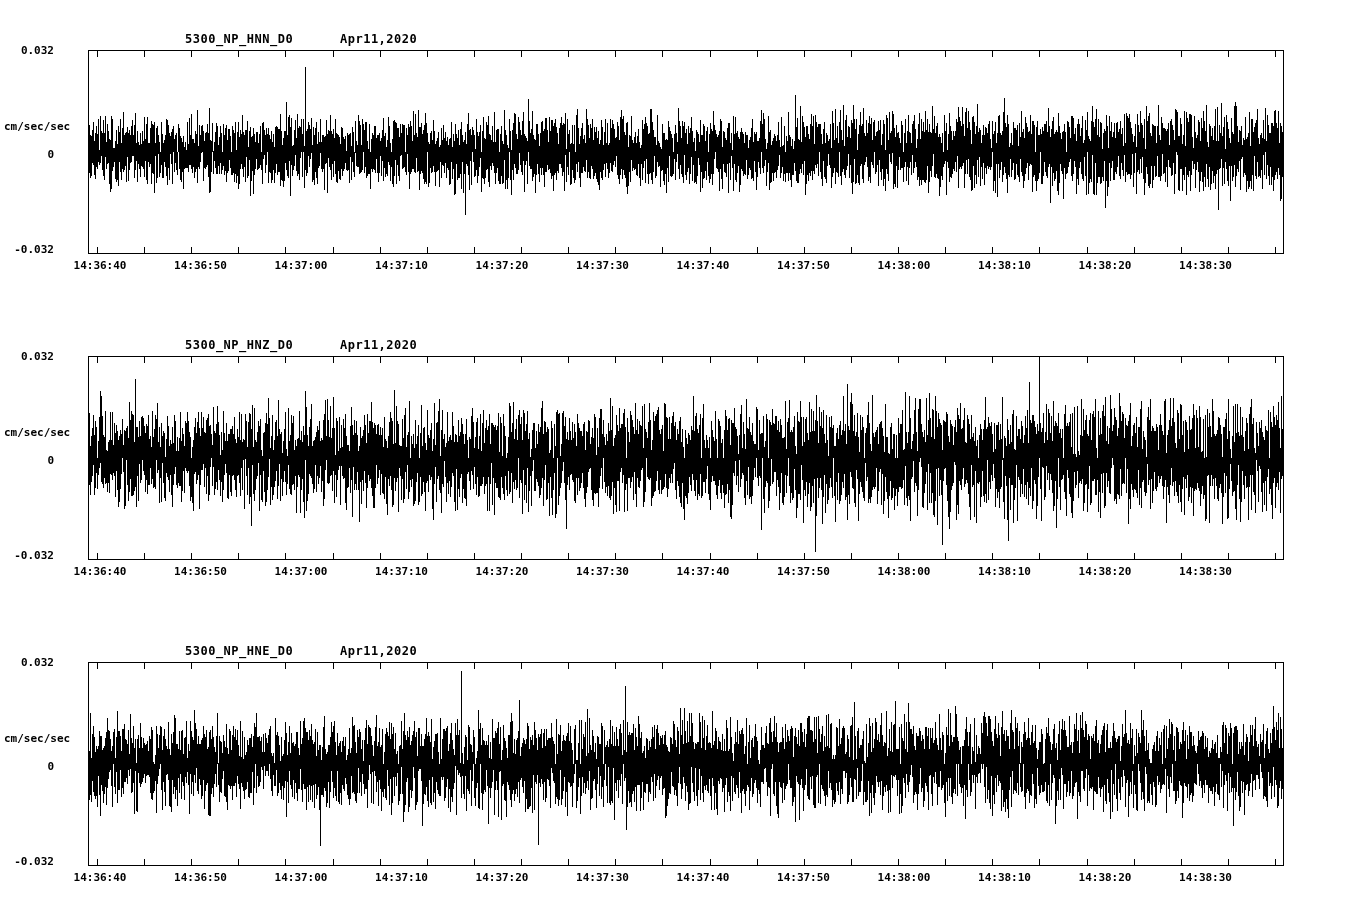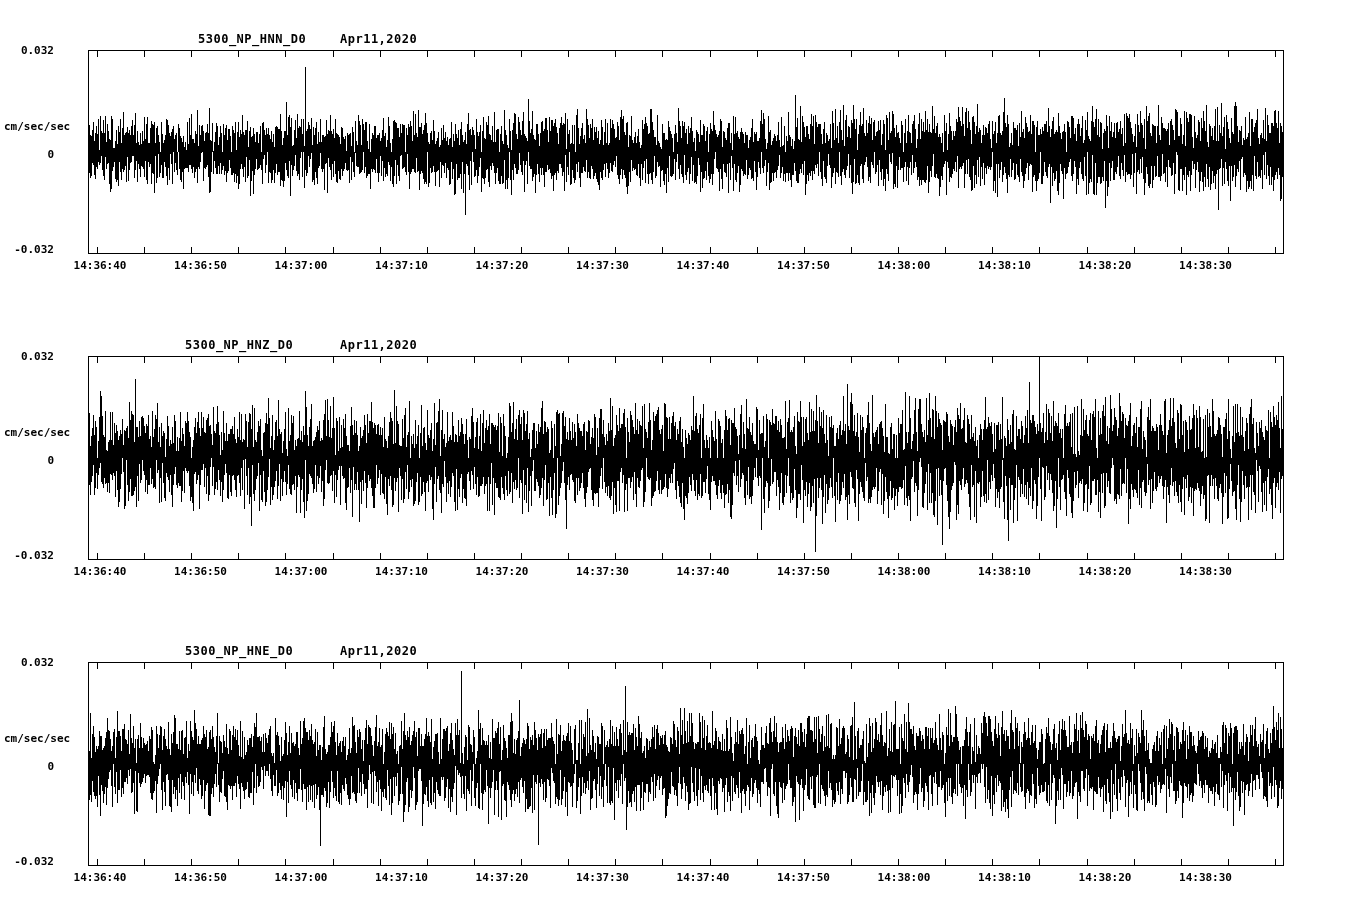--- a/index.html
+++ b/index.html
@@ -71,21 +71,21 @@
     white-space: nowrap;
     transform: translateX(-50%);
   }
 </style>
 </head>
 <body>
 
 <div class="page">
 
   <div class="panel" style="top:0px;">
-    <div class="panel-title" style="left:198px; top:32px;">5300_NP_HNN_D0</div>
+    <div class="panel-title" style="left:185px; top:32px;">5300_NP_HNN_D0</div>
     <div class="panel-date" style="left:308px; top:32px;">Apr11,2020</div>
     <div class="ytick" style="left:-6px; top:44px;">0.032</div>
     <div class="ylabel" style="left:4px; top:120px;">cm/sec/sec</div>
     <div class="ytick" style="left:-6px; top:148px;">0</div>
     <div class="ytick" style="left:-6px; top:243px;">-0.032</div>
     <div class="plot-frame" style="left:88px; top:50px; width:1196px; height:204px;">
       <svg id="trace-1" width="1194" height="202" viewBox="0 0 1194 202">
           <path d="M0 73.8L0 122.4M1 84.1L1 127.1M2 85.4L2 124.7M3 79.2L3 111.9M4 70.7L4 113.9M5 89.8L5 124.3M6 82.1L6 127.8M7 74.5L7 115.9M8 82.7L8 117.8M9 68.3L9 111.4M10 98.5L10 113.8M11 65.2L11 112.4M12 79.9L12 105.2M13 82.2L13 119.3M14 69.1L14 125.4M15 82.0L15 128.9M16 65.0L16 106.0M17 90.6L17 118.0M18 72.5L18 112.8M19 79.7L19 111.6M20 88.4L20 132.7M21 89.2L21 140.5M22 65.3L22 137.6M23 68.1L23 120.2M24 96.9L24 116.0M25 96.7L25 110.9M26 89.8L26 128.4M27 78.8L27 131.2M28 92.8L28 129.0M29 75.1L29 134.9M30 81.2L30 111.2M31 68.0L31 121.1M32 92.2L32 128.6M33 77.1L33 118.4M34 60.6L34 120.9M35 83.9L35 118.5M36 82.4L36 114.7M37 80.6L37 131.2M38 75.5L38 105.7M39 82.0L39 129.8M40 79.3L40 119.1M41 83.8L41 111.9M42 75.3L42 111.0M43 68.8L43 104.9M44 83.6L44 104.7M45 74.4L45 127.4M46 62.0L46 118.8M47 91.5L47 109.6M48 80.0L48 131.4M49 90.6L49 112.6M50 94.0L50 118.2M51 81.5L51 126.3M52 93.0L52 115.4M53 79.9L53 115.8M54 89.9L54 117.9M55 66.3L55 125.5M56 87.5L56 109.8M57 73.2L57 128.6M58 65.8L58 133.0M59 91.8L59 110.6M60 91.6L60 115.5M61 77.4L61 113.0M62 70.3L62 133.3M63 72.8L63 122.2M64 73.7L64 122.9M65 70.5L65 142.1M66 91.8L66 104.9M67 77.2L67 132.0M68 75.1L68 126.9M69 83.6L69 103.4M70 91.0L70 126.1M71 101.0L71 122.0M72 70.7L72 114.3M73 82.8L73 127.0M74 91.8L74 126.5M75 89.4L75 110.7M76 84.1L76 115.9M77 68.0L77 124.5M78 69.1L78 133.8M79 74.3L79 116.6M80 81.6L80 129.1M81 84.7L81 102.6M82 80.9L82 112.6M83 78.0L83 132.9M84 74.8L84 101.0M85 88.3L85 121.1M86 84.3L86 112.3M87 81.5L87 118.9M88 101.0L88 123.9M89 73.0L89 101.0M90 77.3L90 118.0M91 85.4L91 128.9M92 87.2L92 131.0M93 90.9L93 120.5M94 85.2L94 138.1M95 96.0L95 117.9M96 91.0L96 116.6M97 99.4L97 116.6M98 70.7L98 116.7M99 92.6L99 121.4M100 67.4L100 114.1M101 84.0L101 114.1M102 63.0L102 118.1M103 87.7L103 121.6M104 87.9L104 115.7M105 92.1L105 127.3M106 79.9L106 120.9M107 83.3L107 117.7M108 58.7L108 131.6M109 94.8L109 116.0M110 74.4L110 118.0M111 84.2L111 111.3M112 74.8L112 102.2M113 73.9L113 101.0M114 80.2L114 129.8M115 89.6L115 117.3M116 82.0L116 118.0M117 81.3L117 116.4M118 73.4L118 113.7M119 81.7L119 125.5M120 57.4L120 142.1M121 88.5L121 140.9M122 90.4L122 121.4M123 71.6L123 101.0M124 99.6L124 122.8M125 90.7L125 109.8M126 80.9L126 116.8M127 72.4L127 123.0M128 74.6L128 123.0M129 93.6L129 115.3M130 85.5L130 122.9M131 74.8L131 112.1M132 81.8L132 122.5M133 100.9L133 119.3M134 72.9L134 114.7M135 83.8L135 124.2M136 76.7L136 120.3M137 74.3L137 131.4M138 88.8L138 121.5M139 78.4L139 120.2M140 78.2L140 108.8M141 84.6L141 116.5M142 101.0L142 123.6M143 74.9L143 123.5M144 78.6L144 121.7M145 82.2L145 131.4M146 70.7L146 123.4M147 99.0L147 131.6M148 80.6L148 124.6M149 70.8L149 137.6M150 85.9L150 132.6M151 78.7L151 118.3M152 83.0L152 112.8M153 63.7L153 118.0M154 81.0L154 126.2M155 83.6L155 115.8M156 78.5L156 131.3M157 78.5L157 106.2M158 70.2L158 126.6M159 96.4L159 124.6M160 79.7L160 109.0M161 76.4L161 145.3M162 85.8L162 129.5M163 84.7L163 119.7M164 77.0L164 143.3M165 83.1L165 123.9M166 91.0L166 117.5M167 81.2L167 107.9M168 80.7L168 119.0M169 92.4L169 117.9M170 83.2L170 117.0M171 75.4L171 113.7M172 101.0L172 118.9M173 72.3L173 132.5M174 71.3L174 107.7M175 79.4L175 103.9M176 83.8L176 122.0M177 76.7L177 113.9M178 83.3L178 101.0M179 76.8L179 131.8M180 84.0L180 121.0M181 87.7L181 122.4M182 80.3L182 132.2M183 91.1L183 129.1M184 82.5L184 118.9M185 95.7L185 132.0M186 76.4L186 122.2M187 75.1L187 113.1M188 76.0L188 124.2M189 78.2L189 120.7M190 78.0L190 121.3M191 62.6L191 134.8M192 80.4L192 128.6M193 94.0L193 129.9M194 87.3L194 135.8M195 80.3L195 129.6M196 79.7L196 112.0M197 51.4L197 119.2M198 84.4L198 125.4M199 65.9L199 126.8M200 63.5L200 109.7M201 76.4L201 145.2M202 66.6L202 113.5M203 94.5L203 124.7M204 93.8L204 119.2M205 78.7L205 114.9M206 68.9L206 103.8M207 87.3L207 119.9M208 63.4L208 125.1M209 77.4L209 123.2M210 74.5L210 128.5M211 75.6L211 106.7M212 67.7L212 101.0M213 82.6L213 126.2M214 68.0L214 101.0M215 94.5L215 136.8M216 15.9L216 119.3M217 80.2L217 125.3M218 78.3L218 121.6M219 70.8L219 104.9M220 74.2L220 115.8M221 77.7L221 108.1M222 66.8L222 101.6M223 93.5L223 131.3M224 75.9L224 128.7M225 84.0L225 134.4M226 76.8L226 120.5M227 71.1L227 126.5M228 92.8L228 133.3M229 80.5L229 117.3M230 90.6L230 114.8M231 67.5L231 101.5M232 90.5L232 117.7M233 84.3L233 121.0M234 83.7L234 117.7M235 86.0L235 138.5M236 85.4L236 112.8M237 68.9L237 112.4M238 83.1L238 142.0M239 79.1L239 107.3M240 80.3L240 115.9M241 64.4L241 118.5M242 79.9L242 129.0M243 83.3L243 113.2M244 78.2L244 126.1M245 86.9L245 109.7M246 68.0L246 122.9M247 82.2L247 131.3M248 82.9L248 131.8M249 84.3L249 119.6M250 85.8L250 127.7M251 92.8L251 128.8M252 75.9L252 118.4M253 76.8L253 125.4M254 85.8L254 119.9M255 87.8L255 118.1M256 84.5L256 111.5M257 99.6L257 119.1M258 82.1L258 119.5M259 83.9L259 118.6M260 82.9L260 131.5M261 82.4L261 106.0M262 95.0L262 129.1M263 76.1L263 111.2M264 81.3L264 120.8M265 101.0L265 126.3M266 69.9L266 102.2M267 89.9L267 115.3M268 93.5L268 115.8M269 63.8L269 116.3M270 69.7L270 122.8M271 73.9L271 121.5M272 94.1L272 121.0M273 68.2L273 119.4M274 73.1L274 101.0M275 79.1L275 121.6M276 70.7L276 115.7M277 71.1L277 126.5M278 90.1L278 124.6M279 97.8L279 122.6M280 72.8L280 122.6M281 101.0L281 138.2M282 87.5L282 117.7M283 82.1L283 120.8M284 84.0L284 117.6M285 75.2L285 119.1M286 75.2L286 122.1M287 87.4L287 108.4M288 83.6L288 121.7M289 83.7L289 131.3M290 81.9L290 121.6M291 89.5L291 105.2M292 87.0L292 124.6M293 79.3L293 110.2M294 66.5L294 130.4M295 85.0L295 116.9M296 82.3L296 125.6M297 95.6L297 122.9M298 88.5L298 124.7M299 66.1L299 110.7M300 75.3L300 114.3M301 91.8L301 129.7M302 101.0L302 115.9M303 87.8L303 132.6M304 70.3L304 135.7M305 68.7L305 125.4M306 70.8L306 108.8M307 71.9L307 133.3M308 77.0L308 114.1M309 76.8L309 125.3M310 85.5L310 129.8M311 72.6L311 105.0M312 81.5L312 103.7M313 72.8L313 117.9M314 73.6L314 116.6M315 74.1L315 115.5M316 101.0L316 121.1M317 77.2L317 123.7M318 84.4L318 102.7M319 73.1L319 120.5M320 76.3L320 138.2M321 69.9L321 122.5M322 75.1L322 121.3M323 90.1L323 118.1M324 59.5L324 118.3M325 83.7L325 121.3M326 63.4L326 122.0M327 81.8L327 106.6M328 86.2L328 120.7M329 59.2L329 119.7M330 75.8L330 138.7M331 75.5L331 122.5M332 72.0L332 120.0M333 82.6L333 122.4M334 78.8L334 127.9M335 73.6L335 132.5M336 62.2L336 131.2M337 72.0L337 132.9M338 82.4L338 101.0M339 91.4L339 135.7M340 92.9L340 132.2M341 81.6L341 116.9M342 80.4L342 122.0M343 89.0L343 120.6M344 69.0L344 114.7M345 80.0L345 120.6M346 93.2L346 134.5M347 89.5L347 120.9M348 86.6L348 119.9M349 81.2L349 118.9M350 96.3L350 135.9M351 94.2L351 110.9M352 77.1L352 127.4M353 88.7L353 113.5M354 73.9L354 115.1M355 87.4L355 121.6M356 80.6L356 112.2M357 90.0L357 127.1M358 85.6L358 117.3M359 93.7L359 118.7M360 88.3L360 134.0M361 87.1L361 133.2M362 70.7L362 111.4M363 95.6L363 127.9M364 82.8L364 117.7M365 89.8L365 143.8M366 72.5L366 142.6M367 82.7L367 112.8M368 86.9L368 129.2M369 78.6L369 127.0M370 94.2L370 126.9M371 77.5L371 122.6M372 71.0L372 137.7M373 84.1L373 111.3M374 91.0L374 141.8M375 88.7L375 123.3M376 80.7L376 163.9M377 92.7L377 113.0M378 73.4L378 115.0M379 61.9L379 123.7M380 78.7L380 139.2M381 77.8L381 109.5M382 84.4L382 134.2M383 75.8L383 101.0M384 78.8L384 110.8M385 83.7L385 126.1M386 98.1L386 125.2M387 68.3L387 119.3M388 80.5L388 132.1M389 85.4L389 124.8M390 80.5L390 116.4M391 74.2L391 107.1M392 101.0L392 140.7M393 80.2L393 126.7M394 66.0L394 127.7M395 86.6L395 132.9M396 88.0L396 127.0M397 71.3L397 118.5M398 74.2L398 117.5M399 64.7L399 131.3M400 82.8L400 136.2M401 84.4L401 115.2M402 89.3L402 118.5M403 75.2L403 111.5M404 90.6L404 114.9M405 61.1L405 121.7M406 90.8L406 132.6M407 78.7L407 121.9M408 77.7L408 116.7M409 78.2L409 129.6M410 101.0L410 132.7M411 83.0L411 133.3M412 74.8L412 125.3M413 90.3L413 133.0M414 92.9L414 131.5M415 59.3L415 109.3M416 79.0L416 138.2M417 83.8L417 129.0M418 94.3L418 138.2M419 97.0L419 127.2M420 67.9L420 101.0M421 79.6L421 128.8M422 99.4L422 144.1M423 79.4L423 118.9M424 71.5L424 128.9M425 61.6L425 113.0M426 62.5L426 116.8M427 83.3L427 123.3M428 88.2L428 123.2M429 65.6L429 118.7M430 71.2L430 102.0M431 78.8L431 114.3M432 83.7L432 121.0M433 70.0L433 124.4M434 61.0L434 110.4M435 82.6L435 140.7M436 85.2L436 114.0M437 87.4L437 110.4M438 89.8L438 133.1M439 47.7L439 101.0M440 70.2L440 115.1M441 82.0L441 118.1M442 78.0L442 117.6M443 60.3L443 129.8M444 84.2L444 125.6M445 87.9L445 123.0M446 89.0L446 142.3M447 73.4L447 123.5M448 72.6L448 112.6M449 82.8L449 123.4M450 95.2L450 130.8M451 81.5L451 116.7M452 71.3L452 123.8M453 70.0L453 116.5M454 80.3L454 124.1M455 78.4L455 136.2M456 66.8L456 120.8M457 67.0L457 121.1M458 78.9L458 114.4M459 90.5L459 118.8M460 66.3L460 118.2M461 79.8L461 121.7M462 69.1L462 128.3M463 68.5L463 124.8M464 75.3L464 139.6M465 71.7L465 124.2M466 67.7L466 122.4M467 76.3L467 128.6M468 81.9L468 120.2M469 92.8L469 121.6M470 77.2L470 113.0M471 71.6L471 113.0M472 66.3L472 117.0M473 74.0L473 125.0M474 72.1L474 120.7M475 72.8L475 140.1M476 61.9L476 104.2M477 98.2L477 131.2M478 67.8L478 116.3M479 83.1L479 124.0M480 79.2L480 101.0M481 92.8L481 134.3M482 91.5L482 133.3M483 73.6L483 119.3M484 92.9L484 126.8M485 73.6L485 132.4M486 101.0L486 129.2M487 64.0L487 113.4M488 57.5L488 121.0M489 76.8L489 111.0M490 93.0L490 127.3M491 85.2L491 135.8M492 77.4L492 121.9M493 72.3L493 121.6M494 88.1L494 116.4M495 84.0L495 120.4M496 92.2L496 120.6M497 58.1L497 109.3M498 68.3L498 126.7M499 74.0L499 120.8M500 86.9L500 126.6M501 73.2L501 127.9M502 76.5L502 114.5M503 68.3L503 117.6M504 89.1L504 127.5M505 76.4L505 125.3M506 80.8L506 121.6M507 76.0L507 128.2M508 86.6L508 131.2M509 79.9L509 133.8M510 93.1L510 138.6M511 88.9L511 121.2M512 69.3L512 126.6M513 75.5L513 129.2M514 94.1L514 119.3M515 80.5L515 112.8M516 67.9L516 125.5M517 92.0L517 112.4M518 71.9L518 117.5M519 93.8L519 126.6M520 91.8L520 121.5M521 68.0L521 111.9M522 76.5L522 120.4M523 68.8L523 120.5M524 72.6L524 114.2M525 77.5L525 109.8M526 87.1L526 115.5M527 86.3L527 105.1M528 70.9L528 123.7M529 75.3L529 128.0M530 88.9L530 132.6M531 65.9L531 124.4M532 59.2L532 118.1M533 68.0L533 128.4M534 65.0L534 119.3M535 80.5L535 123.5M536 84.0L536 127.2M537 71.7L537 135.9M538 71.0L538 142.8M539 95.5L539 135.2M540 83.7L540 120.7M541 85.3L541 130.5M542 65.0L542 108.5M543 88.8L543 119.7M544 92.1L544 117.1M545 85.8L545 118.9M546 81.1L546 118.3M547 92.3L547 123.6M548 84.5L548 125.3M549 78.1L549 113.4M550 91.3L550 127.3M551 96.7L551 134.6M552 94.1L552 113.0M553 69.2L553 129.1M554 78.4L554 117.0M555 72.6L555 110.3M556 65.9L556 132.4M557 72.3L557 108.4M558 74.8L558 123.4M559 82.7L559 132.9M560 82.4L560 123.4M561 58.4L561 121.7M562 58.0L562 129.4M563 70.8L563 132.5M564 79.3L564 120.5M565 86.4L565 105.1M566 86.4L566 126.5M567 94.1L567 125.0M568 63.6L568 111.0M569 90.4L569 115.8M570 91.8L570 114.9M571 96.0L571 136.3M572 98.2L572 120.4M573 73.1L573 119.1M574 82.2L574 130.4M575 82.4L575 133.6M576 88.8L576 123.1M577 88.2L577 141.5M578 89.3L578 117.2M579 69.8L579 130.7M580 76.0L580 105.2M581 79.9L581 125.2M582 83.3L582 126.3M583 86.7L583 124.6M584 101.0L584 122.6M585 82.7L585 108.2M586 73.9L586 129.4M587 82.4L587 111.0M588 90.9L588 103.0M589 57.2L589 117.7M590 69.8L590 128.2M591 74.9L591 114.4M592 86.8L592 123.2M593 70.4L593 126.0M594 74.9L594 131.7M595 70.6L595 103.9M596 81.7L596 123.9M597 77.9L597 128.9M598 92.9L598 120.7M599 74.9L599 117.0M600 82.3L600 132.8M601 76.7L601 122.8M602 65.8L602 106.4M603 80.1L603 130.3M604 91.3L604 113.9M605 86.8L605 131.9M606 100.3L606 130.6M607 78.6L607 132.6M608 81.1L608 125.3M609 82.7L609 106.8M610 91.2L610 114.4M611 69.2L611 141.1M612 84.3L612 120.9M613 84.2L613 137.3M614 73.0L614 127.5M615 75.4L615 127.4M616 89.7L616 120.0M617 79.8L617 129.1M618 76.3L618 111.0M619 101.0L619 125.4M620 83.4L620 131.9M621 72.1L621 127.5M622 78.1L622 122.9M623 79.6L623 134.1M624 60.3L624 123.0M625 73.8L625 107.7M626 79.3L626 101.0M627 83.2L627 116.5M628 85.9L628 118.2M629 83.9L629 121.1M630 79.9L630 139.9M631 68.3L631 117.7M632 69.7L632 127.8M633 95.6L633 137.6M634 79.8L634 113.2M635 80.5L635 121.3M636 86.8L636 122.3M637 88.7L637 126.1M638 76.6L638 113.3M639 71.8L639 141.9M640 72.3L640 111.8M641 92.3L641 129.1M642 82.4L642 105.4M643 99.4L643 116.5M644 64.5L644 139.7M645 82.5L645 113.4M646 66.4L646 128.5M647 81.9L647 130.6M648 79.8L648 121.9M649 86.2L649 115.2M650 87.6L650 140.6M651 81.2L651 134.1M652 77.1L652 117.9M653 80.7L653 119.6M654 83.2L654 125.3M655 91.7L655 122.7M656 81.1L656 124.2M657 84.4L657 108.9M658 84.1L658 128.4M659 97.3L659 123.5M660 88.6L660 117.4M661 85.9L661 119.2M662 77.0L662 128.3M663 68.4L663 127.3M664 91.2L664 129.6M665 80.5L665 109.9M666 82.6L666 120.7M667 81.3L667 138.9M668 90.1L668 126.1M669 89.5L669 110.5M670 86.6L670 116.6M671 70.2L671 122.6M672 59.1L672 101.1M673 73.1L673 117.0M674 62.3L674 122.0M675 67.6L675 115.0M676 87.6L676 109.1M677 98.2L677 135.2M678 92.2L678 120.9M679 65.4L679 112.4M680 81.0L680 139.1M681 79.4L681 131.5M682 93.7L682 130.8M683 90.0L683 122.4M684 86.6L684 130.4M685 83.0L685 122.0M686 84.9L686 121.2M687 89.8L687 126.6M688 84.4L688 118.6M689 71.1L689 115.0M690 88.6L690 103.9M691 96.1L691 126.8M692 66.3L692 121.8M693 95.0L693 116.3M694 93.7L694 130.2M695 75.2L695 123.0M696 101.0L696 131.4M697 84.8L697 121.7M698 90.2L698 122.4M699 61.2L699 130.1M700 83.8L700 121.7M701 86.3L701 128.7M702 95.0L702 135.6M703 88.0L703 123.6M704 97.8L704 123.6M705 89.6L705 111.9M706 43.5L706 120.4M707 76.0L707 129.7M708 66.5L708 131.6M709 88.3L709 132.1M710 88.7L710 122.8M711 54.8L711 118.2M712 90.6L712 122.4M713 64.8L713 113.4M714 70.9L714 124.0M715 76.2L715 109.7M716 85.6L716 144.1M717 75.3L717 132.6M718 75.3L718 123.8M719 83.4L719 129.8M720 88.3L720 122.1M721 72.7L721 125.4M722 62.7L722 120.3M723 75.4L723 129.4M724 65.3L724 119.6M725 93.2L725 122.9M726 63.5L726 114.0M727 71.4L727 117.0M728 75.9L728 113.4M729 72.7L729 125.2M730 72.7L730 101.0M731 73.3L731 121.0M732 82.5L732 128.4M733 92.8L733 135.4M734 77.8L734 110.0M735 70.9L735 126.2M736 91.5L736 127.6M737 81.6L737 132.1M738 83.7L738 114.7M739 89.7L739 103.3M740 87.7L740 113.8M741 73.4L741 116.6M742 97.4L742 136.8M743 60.3L743 126.3M744 72.3L744 121.8M745 89.0L745 116.6M746 58.2L746 132.6M747 87.1L747 120.8M748 74.5L748 122.4M749 92.3L749 125.6M750 70.6L750 101.0M751 58.6L751 125.4M752 79.0L752 133.6M753 89.2L753 121.0M754 53.9L754 117.7M755 94.5L755 124.1M756 68.8L756 126.5M757 63.8L757 118.9M758 85.5L758 115.1M759 75.0L759 102.6M760 75.9L760 127.0M761 87.1L761 114.2M762 68.8L762 131.5M763 71.7L763 142.6M764 53.9L764 130.6M765 68.0L765 108.2M766 77.7L766 133.1M767 68.4L767 131.8M768 98.7L768 124.3M769 82.9L769 132.0M770 74.3L770 133.6M771 61.4L771 114.7M772 75.4L772 113.2M773 73.1L773 128.3M774 56.8L774 132.3M775 82.3L775 114.2M776 85.3L776 110.6M777 69.4L777 106.2M778 82.4L778 116.4M779 72.4L779 129.7M780 65.4L780 125.7M781 72.6L781 132.2M782 67.0L782 111.3M783 88.7L783 114.0M784 70.9L784 117.3M785 69.4L785 101.0M786 85.0L786 123.0M787 80.5L787 120.7M788 79.6L788 113.5M789 69.9L789 134.7M790 79.2L790 109.0M791 68.6L791 120.9M792 94.2L792 128.6M793 82.7L793 118.4M794 68.7L794 135.0M795 72.6L795 128.0M796 99.2L796 140.4M797 64.3L797 117.8M798 67.3L798 122.9M799 88.7L799 130.3M800 60.6L800 103.0M801 81.6L801 110.5M802 80.3L802 112.5M803 59.7L803 102.4M804 62.5L804 137.5M805 77.1L805 133.3M806 85.6L806 135.5M807 73.5L807 114.5M808 81.5L808 137.0M809 80.9L809 119.0M810 87.3L810 105.9M811 92.2L811 118.7M812 70.1L812 116.6M813 73.8L813 117.4M814 100.5L814 130.7M815 82.4L815 115.7M816 67.6L816 110.9M817 92.3L817 129.7M818 79.6L818 116.1M819 64.2L819 134.4M820 80.7L820 117.4M821 82.1L821 111.1M822 92.2L822 124.3M823 73.1L823 104.0M824 70.3L824 122.1M825 63.5L825 116.7M826 78.2L826 110.6M827 96.7L827 115.6M828 88.4L828 129.0M829 73.0L829 126.3M830 62.2L830 135.4M831 87.6L831 129.2M832 68.0L832 133.7M833 80.3L833 128.9M834 70.5L834 128.9M835 80.9L835 130.6M836 60.2L836 131.6M837 78.9L837 129.4M838 67.5L838 115.2M839 80.6L839 142.4M840 73.1L840 131.4M841 81.1L841 119.7M842 81.5L842 126.4M843 54.7L843 115.3M844 77.8L844 102.9M845 65.0L845 125.7M846 82.2L846 127.1M847 74.5L847 123.0M848 72.1L848 127.0M849 86.2L849 127.8M850 83.0L850 144.9M851 85.9L851 135.8M852 91.8L852 125.0M853 82.2L853 129.4M854 101.0L854 116.3M855 64.4L855 113.1M856 80.3L856 109.5M857 71.8L857 144.2M858 98.6L858 111.3M859 82.9L859 117.3M860 62.2L860 130.9M861 74.5L861 126.1M862 79.5L862 126.7M863 88.8L863 123.4M864 80.1L864 118.0M865 85.3L865 120.3M866 80.0L866 110.7M867 67.9L867 121.4M868 71.4L868 104.5M869 55.8L869 136.6M870 66.3L870 118.2M871 70.1L871 115.7M872 74.9L872 118.0M873 55.5L873 115.2M874 72.6L874 112.0M875 85.3L875 136.6M876 60.5L876 123.1M877 57.2L877 108.6M878 77.3L878 122.5M879 60.3L879 107.5M880 70.6L880 125.6M881 79.3L881 128.7M882 92.6L882 140.2M883 66.2L883 138.5M884 64.9L884 115.3M885 70.9L885 137.4M886 82.8L886 124.1M887 74.7L887 132.8M888 52.8L888 109.0M889 80.5L889 125.5M890 77.0L890 106.3M891 79.2L891 135.4M892 91.5L892 115.9M893 84.0L893 128.4M894 73.9L894 112.4M895 84.3L895 134.1M896 76.1L896 117.1M897 76.7L897 123.2M898 82.1L898 115.1M899 73.2L899 117.9M900 69.7L900 115.9M901 88.3L901 119.1M902 96.5L902 115.6M903 70.1L903 101.0M904 83.0L904 140.2M905 80.3L905 130.1M906 70.9L906 141.6M907 91.7L907 112.8M908 82.1L908 145.8M909 65.4L909 113.3M910 63.6L910 126.6M911 81.5L911 119.1M912 84.1L912 111.3M913 79.9L913 131.4M914 61.2L914 123.8M915 46.8L915 116.0M916 72.1L916 122.3M917 75.7L917 128.4M918 63.8L918 141.9M919 72.5L919 123.7M920 95.6L920 126.4M921 92.1L921 107.6M922 81.8L922 125.5M923 94.3L923 119.0M924 70.6L924 111.7M925 76.8L925 129.0M926 76.5L926 127.6M927 79.4L927 112.6M928 74.4L928 124.0M929 95.3L929 125.9M930 72.3L930 130.6M931 85.9L931 108.4M932 59.5L932 121.4M933 80.9L933 125.2M934 78.3L934 136.7M935 87.4L935 129.5M936 66.0L936 123.2M937 72.1L937 116.6M938 76.4L938 111.6M939 80.5L939 128.8M940 79.8L940 114.9M941 63.6L941 112.7M942 83.2L942 114.2M943 70.3L943 141.2M944 69.7L944 125.5M945 74.2L945 123.5M946 101.0L946 130.3M947 75.6L947 139.7M948 69.7L948 130.2M949 83.6L949 127.6M950 83.5L950 122.0M951 77.9L951 101.0M952 83.3L952 132.7M953 75.8L953 133.2M954 79.6L954 124.6M955 73.3L955 110.5M956 73.4L956 121.2M957 69.9L957 124.8M958 81.4L958 126.5M959 57.0L959 116.3M960 75.4L960 112.8M961 86.3L961 151.7M962 78.1L962 116.3M963 70.2L963 134.7M964 65.5L964 121.9M965 82.8L965 129.9M966 81.3L966 127.9M967 78.9L967 119.6M968 80.7L968 139.6M969 61.9L969 143.6M970 75.0L970 131.6M971 81.9L971 113.4M972 88.4L972 119.6M973 81.1L973 122.5M974 80.2L974 148.4M975 73.1L975 116.7M976 80.6L976 128.3M977 101.0L977 122.5M978 70.1L978 121.5M979 71.2L979 115.6M980 76.3L980 111.3M981 86.5L981 108.2M982 64.6L982 124.6M983 65.3L983 129.6M984 66.8L984 122.5M985 82.5L985 109.7M986 76.9L986 116.3M987 89.7L987 142.7M988 72.6L988 128.0M989 67.9L989 134.3M990 73.4L990 117.3M991 84.6L991 110.9M992 76.8L992 122.7M993 65.2L993 127.5M994 91.5L994 130.4M995 89.1L995 105.8M996 68.7L996 125.3M997 79.0L997 143.6M998 60.8L998 101.0M999 84.9L999 143.4M1000 87.5L1000 131.6M1001 90.3L1001 127.5M1002 70.3L1002 131.0M1003 55.1L1003 103.9M1004 70.7L1004 142.5M1005 75.9L1005 143.5M1006 68.1L1006 111.8M1007 58.4L1007 143.5M1008 83.9L1008 131.6M1009 67.7L1009 126.3M1010 86.0L1010 125.9M1011 70.7L1011 133.3M1012 72.3L1012 132.2M1013 97.8L1013 126.2M1014 81.9L1014 129.6M1015 78.4L1015 110.3M1016 79.9L1016 156.8M1017 63.5L1017 129.9M1018 75.0L1018 145.4M1019 97.3L1019 136.2M1020 64.7L1020 111.5M1021 79.5L1021 129.7M1022 70.6L1022 116.7M1023 85.5L1023 109.9M1024 80.9L1024 128.8M1025 71.9L1025 128.6M1026 86.7L1026 121.1M1027 72.1L1027 123.2M1028 71.1L1028 116.2M1029 81.4L1029 104.7M1030 77.5L1030 125.0M1031 69.7L1031 127.6M1032 82.7L1032 111.6M1033 77.0L1033 119.1M1034 95.4L1034 124.5M1035 62.7L1035 104.4M1036 91.6L1036 130.5M1037 62.2L1037 121.0M1038 64.7L1038 123.6M1039 66.6L1039 123.3M1040 63.4L1040 123.0M1041 70.5L1041 127.6M1042 76.8L1042 124.4M1043 83.1L1043 102.5M1044 91.2L1044 135.9M1045 85.3L1045 121.5M1046 72.7L1046 101.8M1047 95.9L1047 142.9M1048 63.0L1048 121.2M1049 74.0L1049 118.7M1050 80.5L1050 122.6M1051 60.3L1051 107.7M1052 72.3L1052 122.2M1053 74.1L1053 105.5M1054 87.0L1054 128.4M1055 67.7L1055 143.5M1056 97.9L1056 131.5M1057 55.0L1057 115.6M1058 70.1L1058 122.9M1059 64.6L1059 134.7M1060 62.4L1060 136.9M1061 81.9L1061 132.8M1062 85.2L1062 115.3M1063 73.1L1063 136.8M1064 73.5L1064 128.5M1065 74.7L1065 114.6M1066 75.4L1066 126.4M1067 92.4L1067 124.5M1068 74.6L1068 104.6M1069 53.7L1069 125.6M1070 83.6L1070 125.7M1071 89.3L1071 130.1M1072 65.6L1072 124.8M1073 72.4L1073 102.5M1074 76.8L1074 122.8M1075 77.3L1075 121.9M1076 78.4L1076 131.4M1077 80.1L1077 115.6M1078 77.6L1078 135.9M1079 71.7L1079 108.6M1080 93.8L1080 115.5M1081 70.3L1081 116.5M1082 68.0L1082 124.5M1083 73.5L1083 123.6M1084 78.7L1084 111.7M1085 89.0L1085 142.8M1086 57.8L1086 122.9M1087 58.7L1087 101.0M1088 61.1L1088 104.4M1089 84.6L1089 139.1M1090 85.4L1090 139.9M1091 66.9L1091 117.9M1092 73.2L1092 117.6M1093 92.6L1093 140.3M1094 84.1L1094 124.3M1095 59.9L1095 129.1M1096 95.2L1096 115.9M1097 61.0L1097 144.0M1098 67.4L1098 124.3M1099 71.2L1099 125.8M1100 63.0L1100 119.7M1101 62.7L1101 140.4M1102 64.0L1102 124.1M1103 86.3L1103 109.5M1104 97.1L1104 117.5M1105 65.3L1105 113.1M1106 80.7L1106 137.3M1107 87.1L1107 119.2M1108 83.8L1108 110.6M1109 69.0L1109 121.1M1110 71.3L1110 141.1M1111 89.7L1111 129.6M1112 66.6L1112 120.5M1113 76.8L1113 131.3M1114 59.8L1114 139.9M1115 69.7L1115 125.7M1116 79.5L1116 136.0M1117 54.1L1117 112.7M1118 91.1L1118 128.0M1119 95.8L1119 136.1M1120 72.6L1120 116.2M1121 74.9L1121 139.1M1122 85.2L1122 132.7M1123 76.5L1123 119.7M1124 89.2L1124 132.4M1125 74.6L1125 125.1M1126 57.9L1126 137.9M1127 89.7L1127 122.6M1128 55.5L1128 119.4M1129 89.5L1129 159.3M1130 74.0L1130 118.0M1131 82.0L1131 117.2M1132 52.1L1132 108.1M1133 84.9L1133 134.8M1134 75.9L1134 117.4M1135 65.7L1135 132.7M1136 98.3L1136 110.7M1137 63.7L1137 118.1M1138 70.5L1138 129.9M1139 78.0L1139 135.4M1140 86.7L1140 114.5M1141 91.9L1141 150.1M1142 66.5L1142 114.7M1143 80.9L1143 130.3M1144 83.2L1144 125.7M1145 55.2L1145 114.4M1146 51.3L1146 135.9M1147 54.7L1147 125.3M1148 75.3L1148 117.9M1149 91.3L1149 120.9M1150 78.8L1150 110.0M1151 80.1L1151 139.4M1152 75.0L1152 108.1M1153 93.8L1153 105.9M1154 86.5L1154 126.2M1155 89.0L1155 122.2M1156 65.7L1156 123.7M1157 88.1L1157 140.8M1158 85.6L1158 129.6M1159 82.3L1159 138.4M1160 61.4L1160 136.0M1161 94.7L1161 130.3M1162 67.7L1162 137.5M1163 68.1L1163 124.4M1164 80.7L1164 139.5M1165 76.1L1165 105.3M1166 71.6L1166 124.6M1167 68.6L1167 128.1M1168 57.9L1168 111.0M1169 86.8L1169 125.8M1170 93.0L1170 125.1M1171 84.0L1171 126.8M1172 82.1L1172 119.1M1173 86.7L1173 138.1M1174 68.8L1174 103.5M1175 88.0L1175 124.3M1176 56.8L1176 101.0M1177 89.8L1177 128.3M1178 64.2L1178 113.9M1179 73.9L1179 125.1M1180 82.4L1180 133.8M1181 81.6L1181 115.7M1182 72.2L1182 133.6M1183 72.3L1183 125.5M1184 74.6L1184 139.6M1185 60.3L1185 129.1M1186 58.9L1186 123.7M1187 72.4L1187 120.8M1188 76.9L1188 127.7M1189 59.7L1189 116.6M1190 92.2L1190 124.2M1191 72.2L1191 149.6M1192 75.3L1192 147.6M1193 80.9L1193 125.7" stroke="#000000" stroke-width="1" fill="none" shape-rendering="crispEdges"></path>
           <path d="M8 0L8 6M8 202L8 196M55 0L55 6M55 202L55 196M102 0L102 6M102 202L102 196M149 0L149 6M149 202L149 196M196 0L196 6M196 202L196 196M244 0L244 6M244 202L244 196M291 0L291 6M291 202L291 196M338 0L338 6M338 202L338 196M385 0L385 6M385 202L385 196M432 0L432 6M432 202L432 196M479 0L479 6M479 202L479 196M526 0L526 6M526 202L526 196M573 0L573 6M573 202L573 196M621 0L621 6M621 202L621 196M668 0L668 6M668 202L668 196M715 0L715 6M715 202L715 196M762 0L762 6M762 202L762 196M809 0L809 6M809 202L809 196M856 0L856 6M856 202L856 196M903 0L903 6M903 202L903 196M950 0L950 6M950 202L950 196M998 0L998 6M998 202L998 196M1045 0L1045 6M1045 202L1045 196M1092 0L1092 6M1092 202L1092 196M1139 0L1139 6M1139 202L1139 196M1186 0L1186 6M1186 202L1186 196" stroke="#000" stroke-width="1" shape-rendering="crispEdges"></path>
         </svg>

